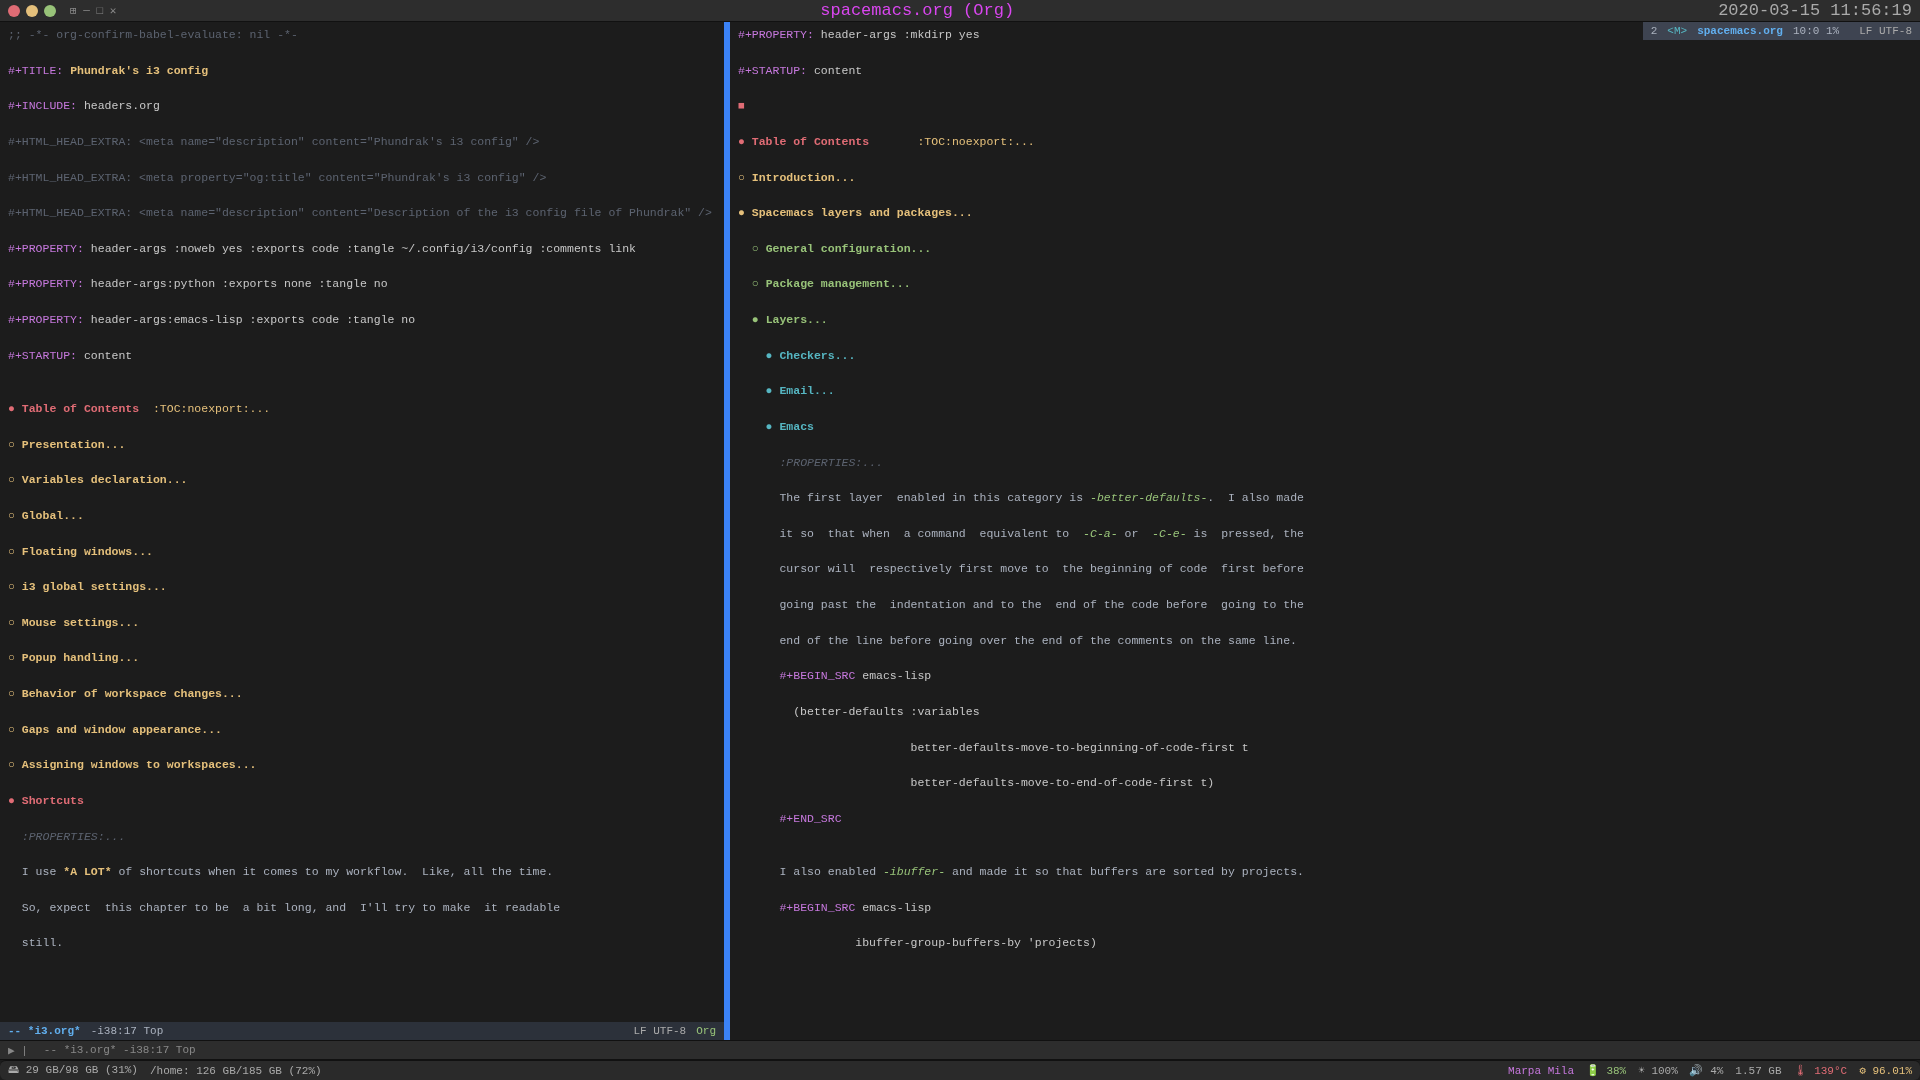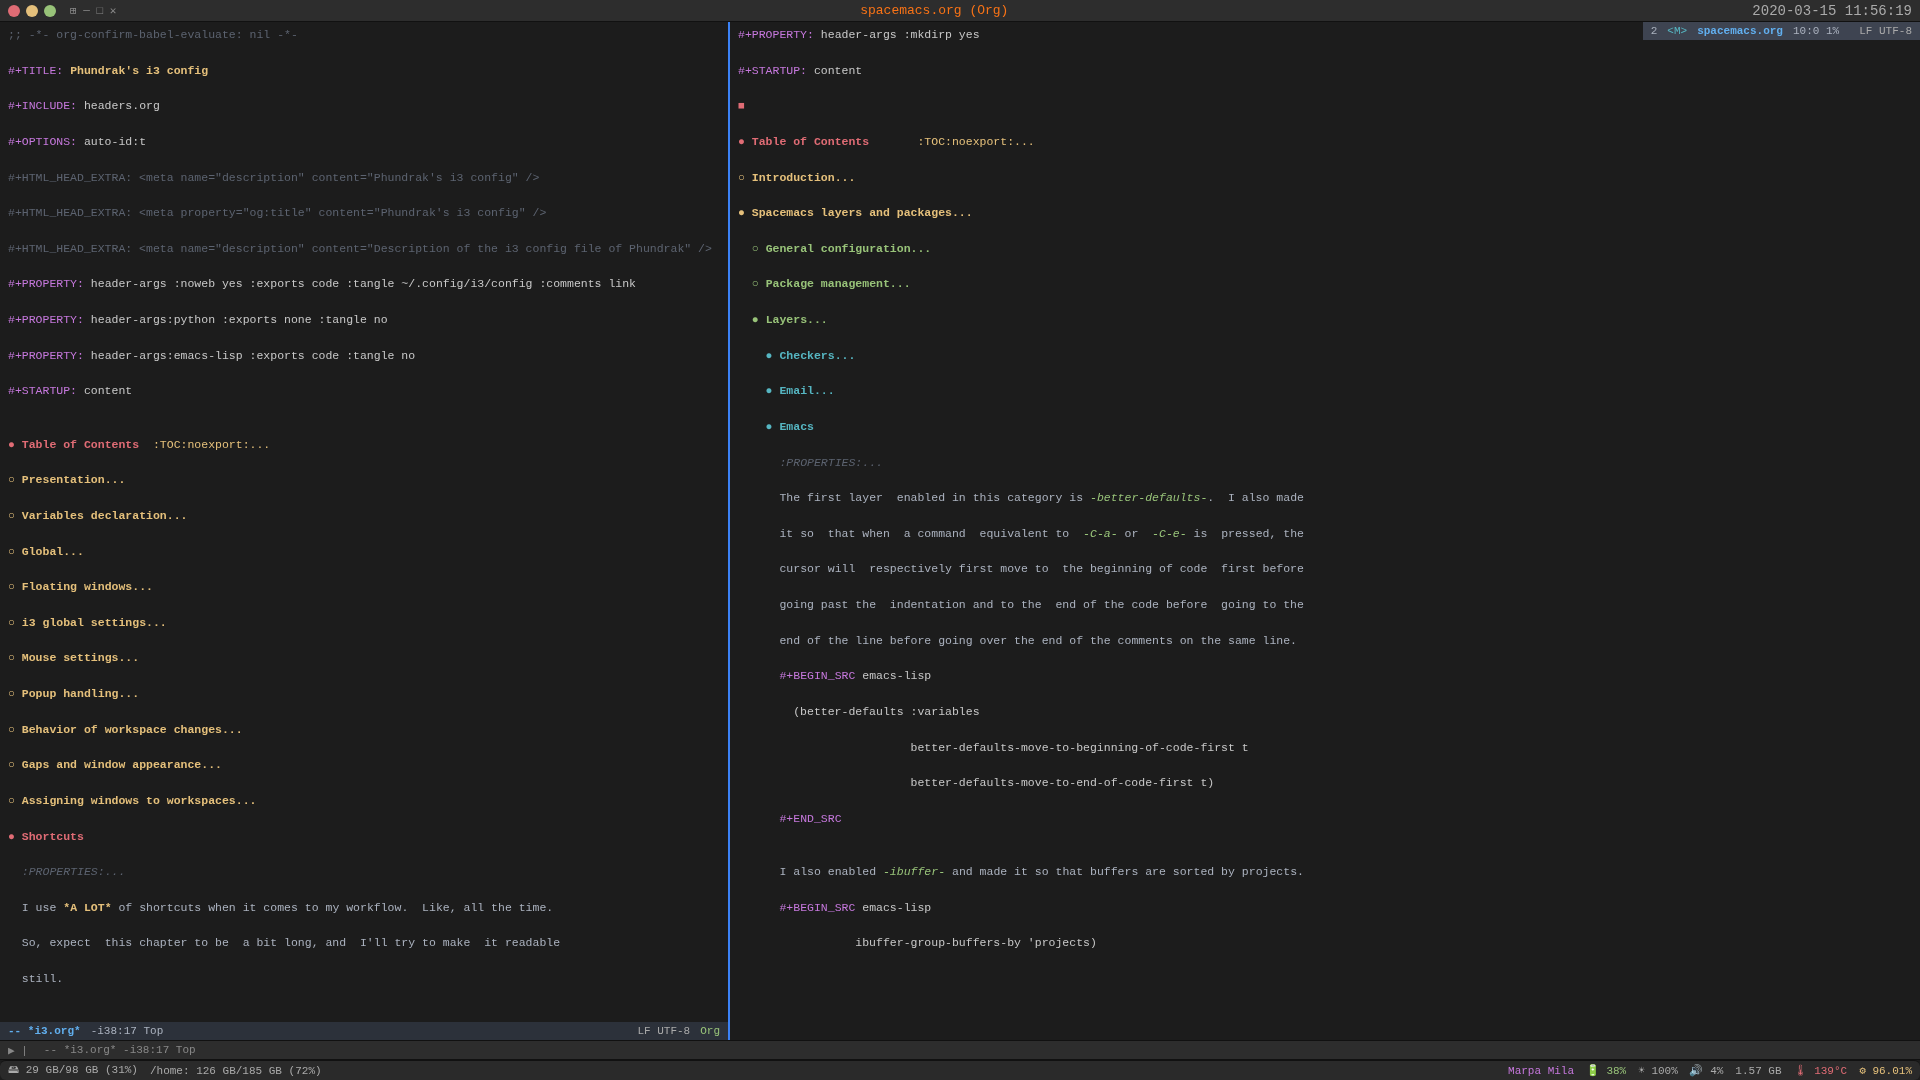--- a/index.html
+++ b/index.html
@@ -28,34 +28,34 @@
       align-items: center;
       gap: 6px;
     }
     .titlebar-btn {
       width: 12px; height: 12px;
       border-radius: 50%;
       display: inline-block;
     }
     #titlebar-time {
       color: #aaa;
-      font-size: 14px;
+      font-size: 17px;
     }
 
     
     #main-container {
       display: flex;
       height: calc(1080px - 22px - 20px - 20px);
     }
 
     
     #left-pane {
       width: 730px;
       background: #1c1c1c;
-      border-right: 2px solid #3b82f6;
+      border-right: 6px solid #3b82f6;
       overflow: hidden;
       display: flex;
       flex-direction: column;
     }
 
     
     #right-pane {
       flex: 1;
       background: #1c1c1c;
       overflow: hidden;
@@ -148,36 +148,35 @@
 </head>
 <body>
 
 <div id="titlebar">
   <div id="titlebar-left">
     <span class="titlebar-btn" style="background:#e06c75;"></span>
     <span class="titlebar-btn" style="background:#e5c07b;"></span>
     <span class="titlebar-btn" style="background:#98c379;"></span>
     <span style="margin-left:8px; color:#888; font-size:11px;">⊞ ─ □ ✕</span>
   </div>
-  <div style="color:#f97316; font-size:13px;text-align:center;">
+  <div style="color:#d946ef; font-size:17px;text-align:center;">
     <span>spacemacs.org (Org)</span>
   </div>
   <div id="titlebar-time">
     <span>2020-03-15 11:56:19</span>
   </div>
 </div>
 
 <div id="main-container">
 
   <div id="left-pane">
     <div class="pane-content" style="overflow:hidden;">
       <pre class="code-block"><span class="line org-comment">;; -*- org-confirm-babel-evaluate: nil -*-</span>
 <span class="line"><span class="org-keyword">#+TITLE:</span> <span style="color:#e5c07b; font-weight:bold;text-align:right;">Phundrak's i3 config</span></span>
 <span class="line"><span class="org-keyword">#+INCLUDE:</span> headers.org</span>
-<span class="line"><span class="org-keyword">#+OPTIONS:</span> auto-id:t</span>
 <span class="line"><span class="org-meta">#+HTML_HEAD_EXTRA: &lt;meta name="description" content="Phundrak's i3 config" /&gt;</span></span>
 <span class="line"><span class="org-meta">#+HTML_HEAD_EXTRA: &lt;meta property="og:title" content="Phundrak's i3 config" /&gt;</span></span>
 <span class="line"><span class="org-meta">#+HTML_HEAD_EXTRA: &lt;meta name="description" content="Description of the i3 config file of Phundrak" /&gt;</span></span>
 <span class="line"><span class="org-keyword">#+PROPERTY:</span> header-args :noweb yes :exports code :tangle ~/.config/i3/config :comments link</span>
 <span class="line"><span class="org-keyword">#+PROPERTY:</span> header-args:python :exports none :tangle no</span>
 <span class="line"><span class="org-keyword">#+PROPERTY:</span> header-args:emacs-lisp :exports code :tangle no</span>
 <span class="line"><span class="org-keyword">#+STARTUP:</span> content</span>
 <span class="line"></span>
 <span class="line"><span class="org-bullet-1">●</span> <span class="org-headline-1">Table of Contents</span>  <span class="org-toc">:TOC:noexport:...</span></span>
 <span class="line"><span class="org-bullet-2">○</span> <span class="org-headline-2">Presentation...</span></span>

